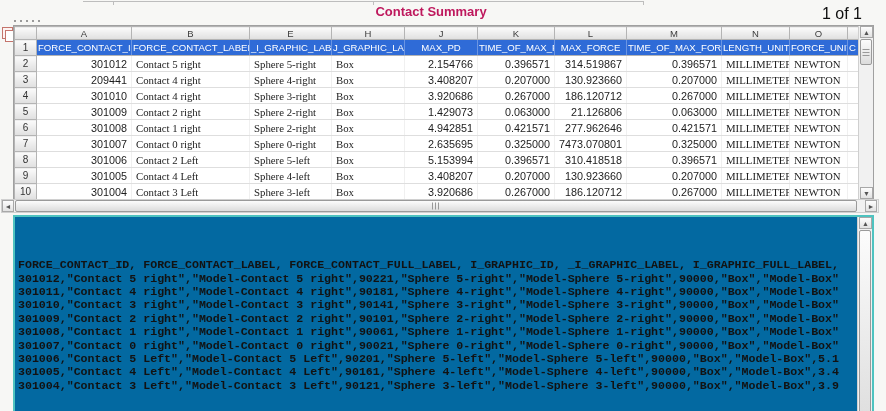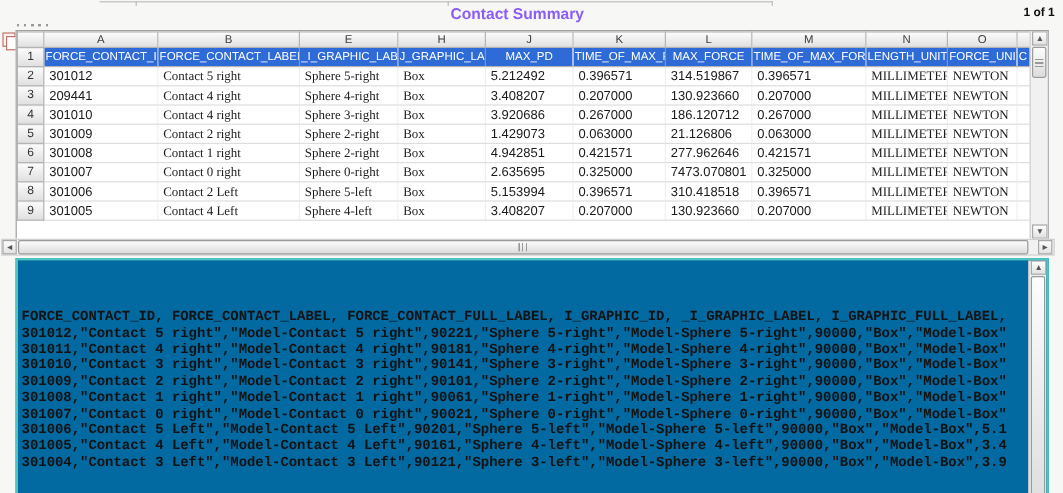--- a/index.html
+++ b/index.html
@@ -5,22 +5,22 @@
   html,body{margin:0;padding:0;background:#f7f7f5;}
   .canvas{position:relative;width:886px;height:411px;background:#f7f7f5;
           font-family:"Liberation Sans",sans-serif;overflow:hidden;}
 
   
   .artifact-line{position:absolute;top:1px;left:83px;width:561px;height:1px;background:#bdbdbd;}
   .artifact-tick{position:absolute;top:1px;width:1px;height:4px;background:#bdbdbd;}
 
   
   .title{position:absolute;top:4px;left:0;right:24px;text-align:center;
-         font-size:13px;font-weight:bold;color:#8b5cf6;}
-  .page-indicator{position:absolute;top:5px;right:7px;font-size:10px;font-weight:bold;color:#0f0f0f;}
+         font-size:13px;font-weight:bold;color:#be185d;}
+  .page-indicator{position:absolute;top:5px;right:24px;font-size:16px;font-weight:normal;color:#0f0f0f;}
 
   
   .dots{position:absolute;left:14px;top:20px;width:26px;height:2px;
         background:repeating-linear-gradient(90deg,#9a9a9a 0 2px,transparent 2px 6px);}
   .clip-icon{position:absolute;left:2px;top:27px;width:9px;height:10px;
              border:1px solid #c4746c;background:#fdf3f2;}
   .clip-icon::after{content:"";position:absolute;left:2px;top:2px;width:9px;height:10px;
              border:1px solid #c4746c;background:#fff;}
 
   
@@ -35,21 +35,21 @@
       border:1px solid #b4b4b4;color:#3c3c3c;font-size:9.5px;text-align:center;
       padding:0;overflow:hidden;white-space:nowrap;}
   td.rownum{background:linear-gradient(#fbfbfb,#dfdfdf);border:1px solid #b4b4b4;
       color:#333;font-size:10px;text-align:center;padding:0;}
   tr.fieldrow td.field{height:15px;background:#2f6bd7;color:#fff;font-size:9.6px;
       text-align:center;border-right:1px solid #6b95e2;border-bottom:1px solid #b4b4b4;
       padding:0 1px;overflow:hidden;white-space:nowrap;}
   tr.datarow td.cell{height:15px;font-size:10.8px;color:#1c1c1c;padding:0 4px;
       border-right:1px solid #f0f0f0;border-bottom:1px solid #dedede;
       overflow:hidden;white-space:nowrap;background:#fff;}
-  .num{} .txt{text-align:left;font-family:Liberation Serif, serif;}
+  .num{text-align:right;} .txt{text-align:left;font-family:Liberation Serif, serif;}
 
   
   .sb-track{background:#f1f1f1;}
   .sb-arrow{position:absolute;background:linear-gradient(#fdfdfd,#e2e2e2);
       border:1px solid #a8a8a8;box-sizing:border-box;color:#555;
       font-size:7px;line-height:11px;text-align:center;cursor:default;}
   .sb-thumb{position:absolute;background:linear-gradient(#fcfcfc,#dcdcdc);
       border:1px solid #9a9a9a;box-sizing:border-box;border-radius:2px;}
   .grip-h{position:absolute;left:50%;top:50%;transform:translate(-50%,-50%);
       width:8px;height:7px;background:repeating-linear-gradient(90deg,#999 0 1px,transparent 1px 3px);}
@@ -148,21 +148,21 @@
         </tr>
       </thead>
       <tbody>
 
           <tr class="datarow">
             <td class="rownum">2</td>
             <td class="cell num">301012</td>
             <td class="cell txt">Contact 5 right</td>
             <td class="cell txt">Sphere 5-right</td>
             <td class="cell txt">Box</td>
-            <td class="cell num">5.212492</td>
+            <td class="cell num">2.154766</td>
             <td class="cell num">0.396571</td>
             <td class="cell num">314.519867</td>
             <td class="cell num">0.396571</td>
             <td class="cell txt">MILLIMETER</td>
             <td class="cell txt">NEWTON</td>
             <td class="cell"></td>
           </tr>
 
           <tr class="datarow">
             <td class="rownum">3</td>
@@ -262,20 +262,34 @@
             <td class="cell txt">Box</td>
             <td class="cell num">3.408207</td>
             <td class="cell num">0.207000</td>
             <td class="cell num">130.923660</td>
             <td class="cell num">0.207000</td>
             <td class="cell txt">MILLIMETER</td>
             <td class="cell txt">NEWTON</td>
             <td class="cell"></td>
           </tr>
 
+          <tr class="datarow">
+            <td class="rownum">10</td>
+            <td class="cell num">301004</td>
+            <td class="cell txt">Contact 3 Left</td>
+            <td class="cell txt">Sphere 3-left</td>
+            <td class="cell txt">Box</td>
+            <td class="cell num">3.920686</td>
+            <td class="cell num">0.267000</td>
+            <td class="cell num">186.120712</td>
+            <td class="cell num">0.267000</td>
+            <td class="cell txt">MILLIMETER</td>
+            <td class="cell txt">NEWTON</td>
+            <td class="cell"></td>
+          </tr>
 
         </tbody>
     </table>
     <div class="sheet-vscroll sb-track">
       <div class="sb-arrow up">▲</div>
       <div class="sb-thumb thumb">
           <span class="grip-v"></span>
         </div>
       <div class="sb-arrow down">▼</div>
     </div>

